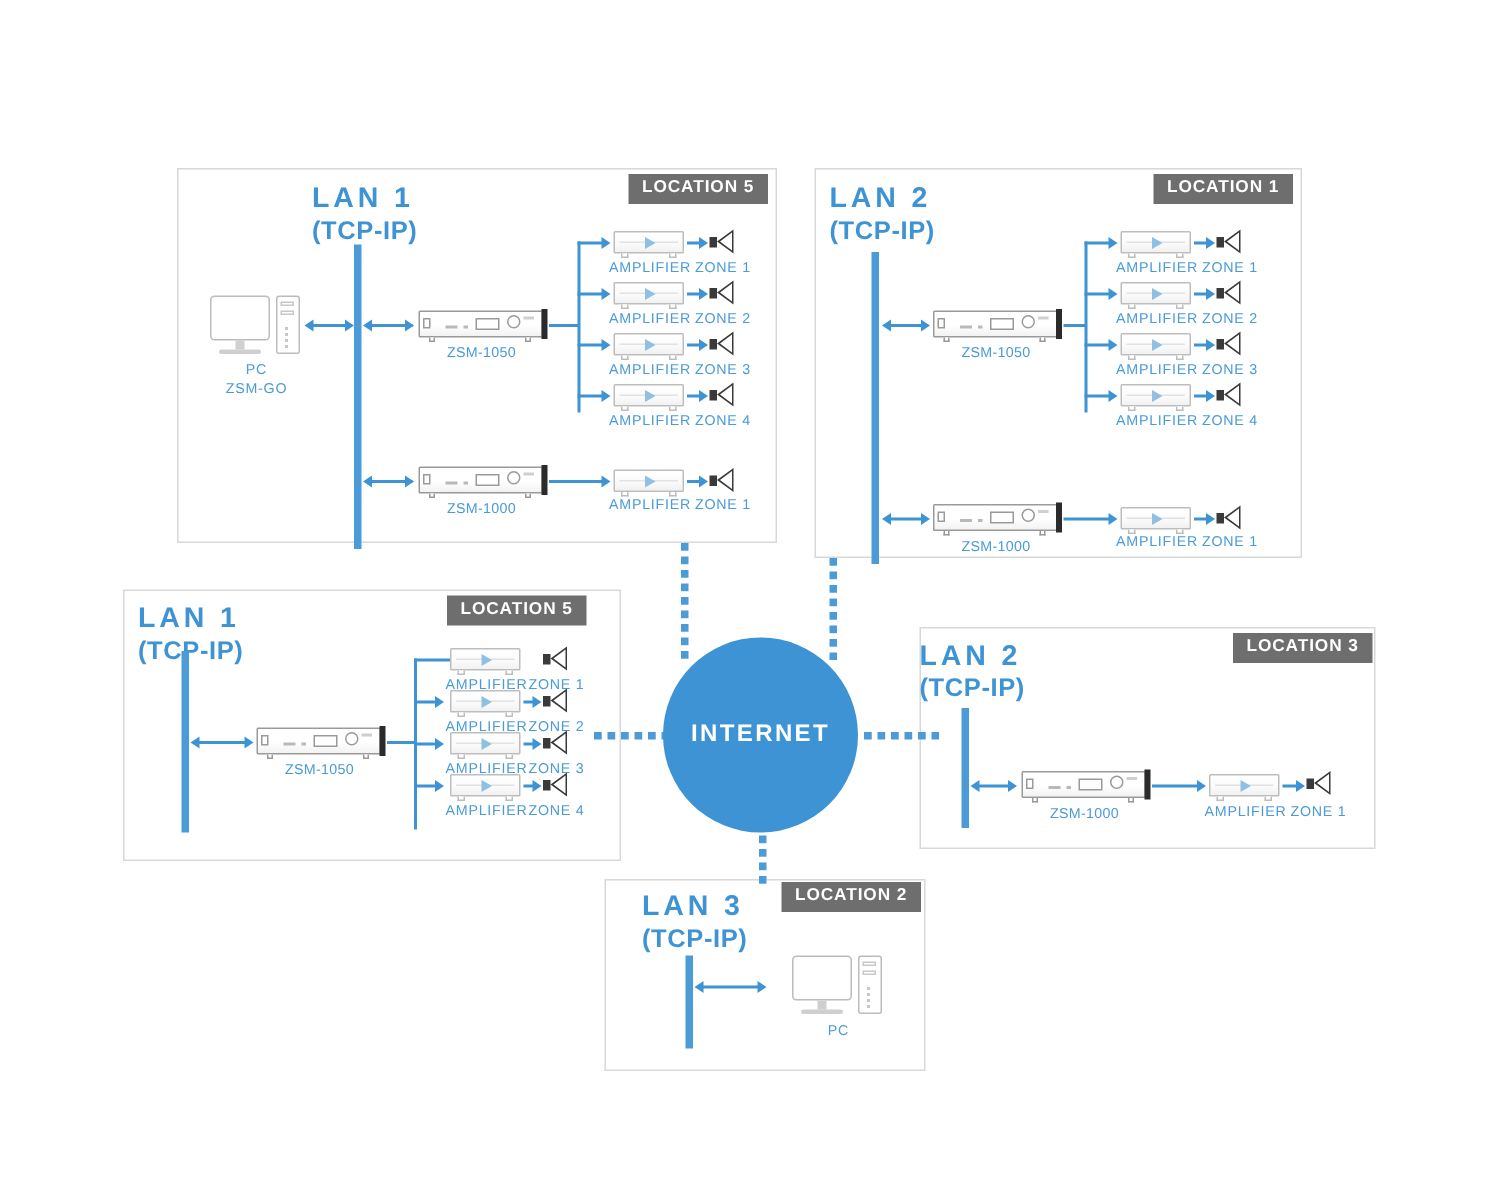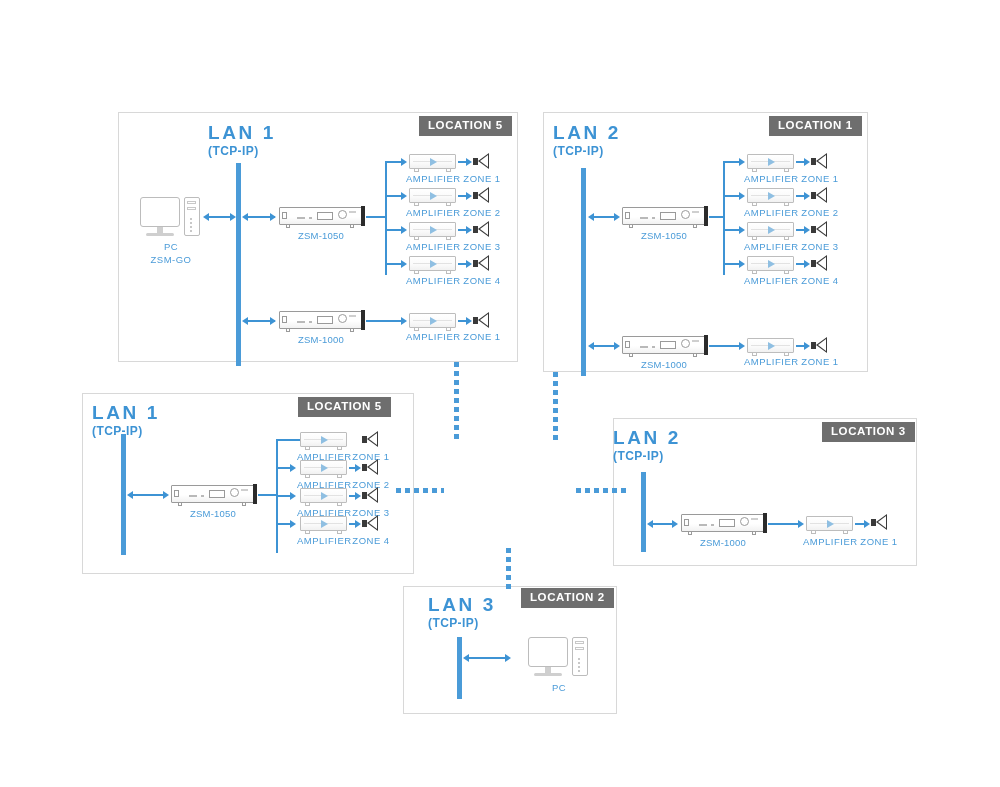--- a/index.html
+++ b/index.html
@@ -41,21 +41,21 @@
     line-height: 1;
     white-space: nowrap;
   }
   .lan-title .lan-main {
     display: block;
     font-size: 19px;
     letter-spacing: 2.6px;
   }
   .lan-title .lan-sub {
     display: block;
-    font-size: 12px;
+    font-size: 17px;
     letter-spacing: 0.4px;
     margin-top: 3px;
   }
   
   .lan-bar {
     position: absolute;
     width: 5px;
     background: #4a9bd8;
   }
 
@@ -807,14 +807,17 @@
   <div class="dash-v" style="left:454px; top:362px; height:78px;"></div>
 
   <div class="dash-v" style="left:553px; top:372px; height:68px;"></div>
 
   <div class="dash-h" style="left:396px; top:488px; width:48px;"></div>
 
   <div class="dash-h" style="left:576px; top:488px; width:50px;"></div>
 
   <div class="dash-v" style="left:506px; top:548px; height:42px;"></div>
 
+  <div id="internet" style="left:442px; top:425px; width:130px; height:130px;">
+    <span>INTERNET</span>
+  </div>
 
 </div>
 
 </body></html>

